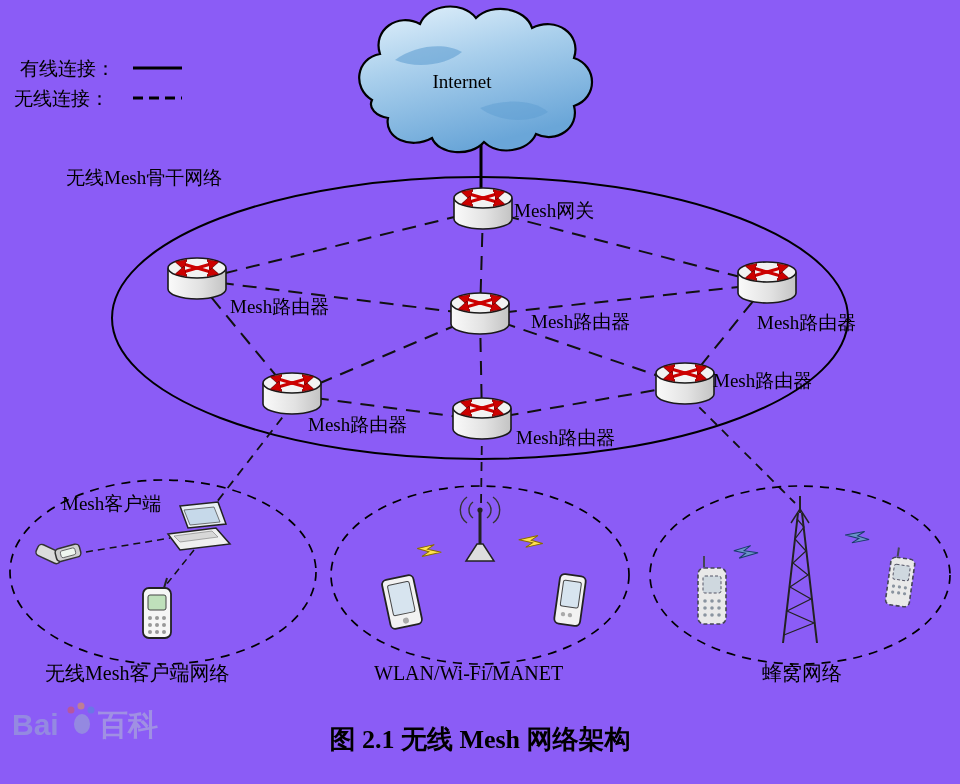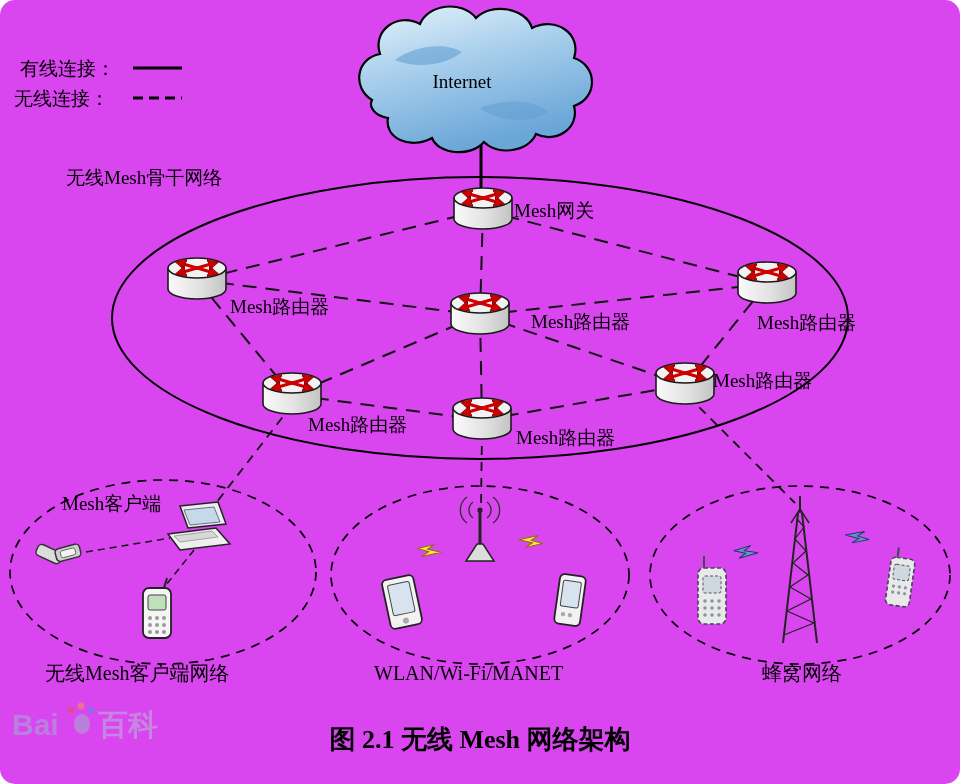--- a/index.html
+++ b/index.html
@@ -1,16 +1,16 @@
 <!DOCTYPE html>
 <html><head>
 <meta charset="utf-8">
 <style>
   html,body{margin:0;padding:0;background:#fff;}
-  .stage{position:relative;width:960px;height:784px;background:#d946ef;overflow:hidden;border-radius:15px;}
+  .stage{position:relative;width:960px;height:784px;background:#8b5cf6;overflow:hidden;}
   svg{display:block;}
   .lbl{font-family:"Liberation Serif","DejaVu Serif",serif;font-size:19px;fill:#000;}
   .lbl-big{font-family:"Liberation Serif","DejaVu Serif",serif;font-size:20px;fill:#000;}
   .cap{font-family:"Liberation Serif","DejaVu Serif",serif;font-size:26px;font-weight:bold;fill:#000;}
   .wm{font-family:"Liberation Sans","DejaVu Sans",sans-serif;font-weight:bold;font-size:30px;}
 </style>
 </head>
 <body>
 
 <div class="stage">

